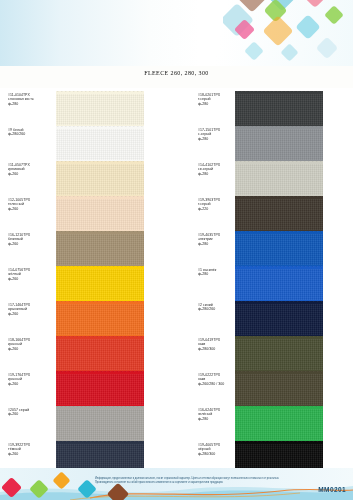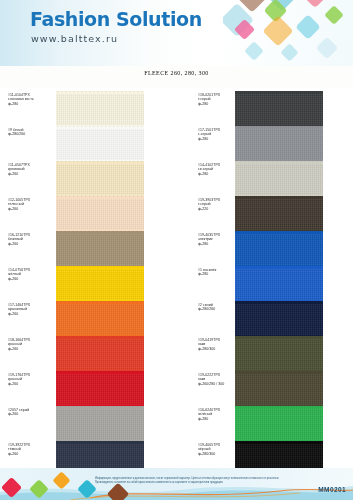--- a/index.html
+++ b/index.html
@@ -67,25 +67,20 @@
   .fdiamond{position:absolute;transform:rotate(45deg);border-radius:3px;}
 </style>
 </head>
 <body>
 
 <div class="page">
 
   <div class="header">
     <div class="hdr-left"></div>
 
-    <div class="brand">
-      <span>Fashion</span>
-      <span class="b2">Solution</span>
-    </div>
-    <div class="site">www.balttex.ru</div>
 
     <div class="tiles">
         <div class="tile" style="left: 18px; top: -14px; width: 22px; height: 22px; background: rgb(138, 74, 42); opacity: 0.55;"></div>
         <div class="tile" style="left: 46px; top: -20px; width: 26px; height: 26px; background: rgb(111, 201, 221); opacity: 0.7;"></div>
         <div class="tile" style="left: 44px; top: 2px; width: 17px; height: 17px; background: rgb(143, 209, 79); opacity: 0.85;"></div>
         <div class="tile" style="left: 82px; top: -16px; width: 20px; height: 20px; background: rgb(239, 75, 107); opacity: 0.55;"></div>
         <div class="tile" style="left: 2px; top: 8px; width: 24px; height: 24px; background: rgb(168, 220, 232); opacity: 0.7;"></div>
         <div class="tile sm" style="left: 14px; top: 22px; width: 15px; height: 15px; background: rgb(240, 108, 160); opacity: 0.85;"></div>
         <div class="tile" style="left: 44px; top: 20px; width: 22px; height: 22px; background: rgb(245, 166, 35); opacity: 0.55;"></div>
         <div class="tile" style="left: 76px; top: 18px; width: 18px; height: 18px; background: rgb(127, 212, 230); opacity: 0.7;"></div>

